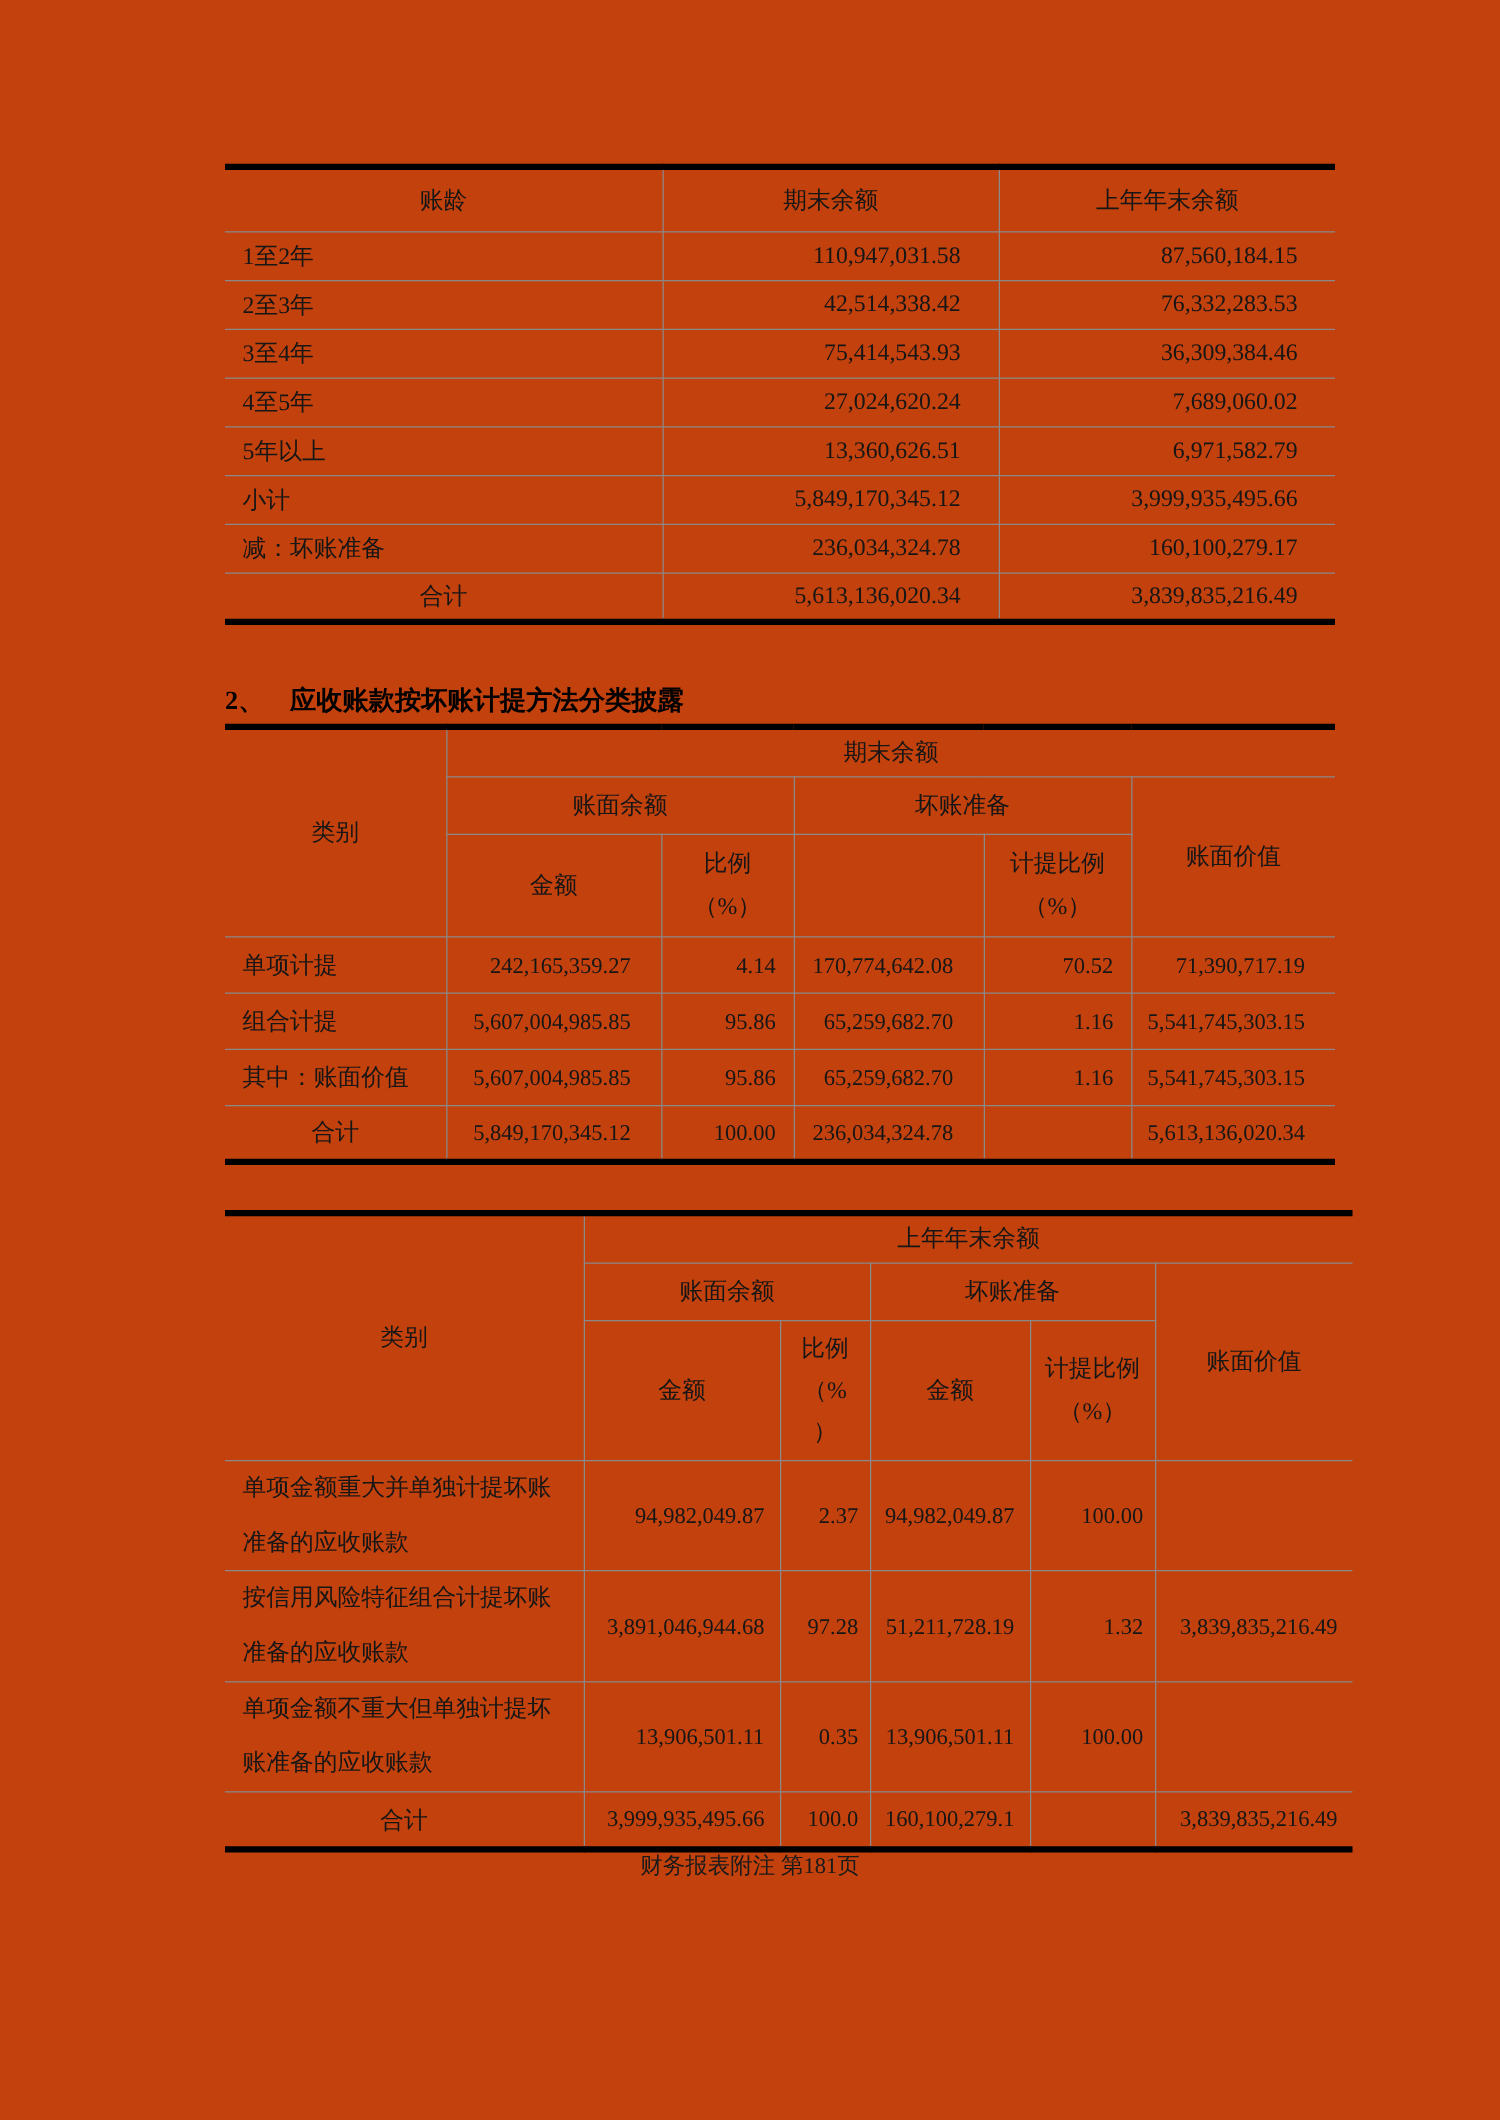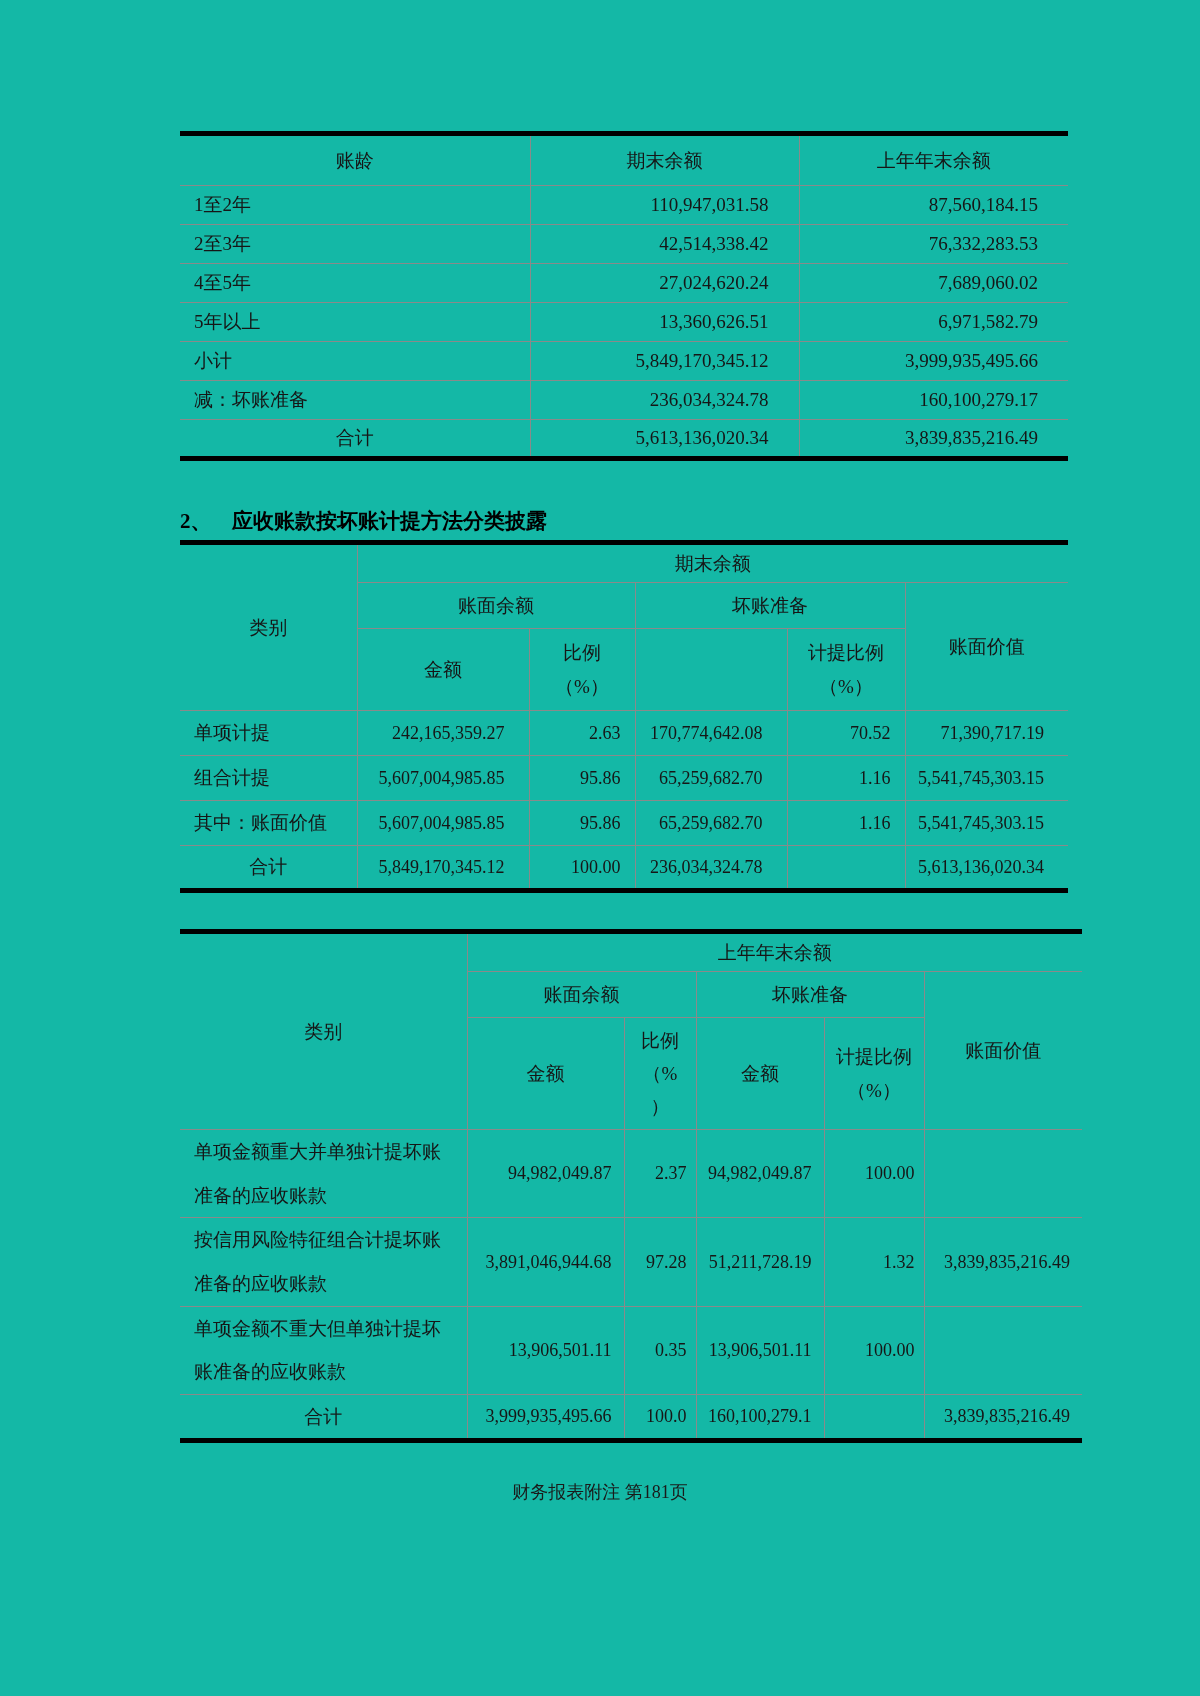--- a/index.html
+++ b/index.html
@@ -1,20 +1,20 @@
 <!DOCTYPE html>
 <html><head>
 <meta charset="utf-8">
 <style>
   * { margin:0; padding:0; box-sizing:border-box; }
   html,body { background:#ffffff; }
   .page {
     position:relative;
     width:1200px; height:1696px;
-    background:#14b8a6;
+    background:#c2410c;
     color:#161616;
     font-family:"Liberation Serif","DejaVu Serif",serif;
     overflow:hidden;
   }
   table { border-collapse:collapse; table-layout:fixed; margin-left:180px; }
   th, td {
     border:1px solid #8a8a8a;
     font-weight:normal;
     vertical-align:middle;
     font-size:19px;
@@ -89,20 +89,25 @@
     <tbody>
       <tr>
         <td class="label">1至2年</td>
         <td class="num">110,947,031.58</td>
         <td class="num">87,560,184.15</td>
       </tr>
       <tr>
         <td class="label">2至3年</td>
         <td class="num">42,514,338.42</td>
         <td class="num">76,332,283.53</td>
+      </tr>
+      <tr>
+        <td class="label">3至4年</td>
+        <td class="num">75,414,543.93</td>
+        <td class="num">36,309,384.46</td>
       </tr>
       <tr>
         <td class="label">4至5年</td>
         <td class="num">27,024,620.24</td>
         <td class="num">7,689,060.02</td>
       </tr>
       <tr>
         <td class="label">5年以上</td>
         <td class="num">13,360,626.51</td>
         <td class="num">6,971,582.79</td>
@@ -155,21 +160,21 @@
 （%）</th>
         <th></th>
         <th>计提比例
 （%）</th>
       </tr>
     </thead>
     <tbody>
       <tr>
         <td class="label">单项计提</td>
         <td class="num">242,165,359.27</td>
-        <td class="num ratio">2.63</td>
+        <td class="num ratio">4.14</td>
         <td class="num">170,774,642.08</td>
         <td class="num ratio">70.52</td>
         <td class="num">71,390,717.19</td>
       </tr>
       <tr>
         <td class="label">组合计提</td>
         <td class="num">5,607,004,985.85</td>
         <td class="num ratio">95.86</td>
         <td class="num">65,259,682.70</td>
         <td class="num ratio">1.16</td>

